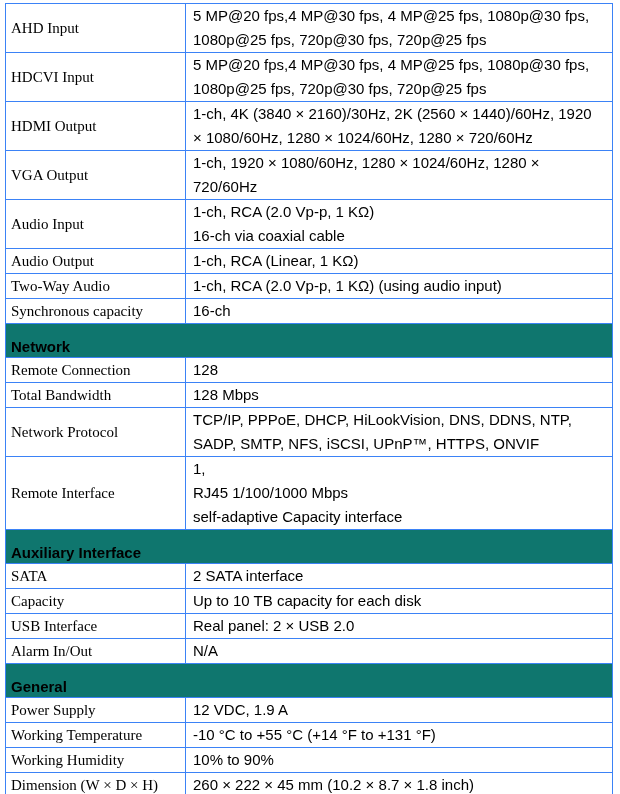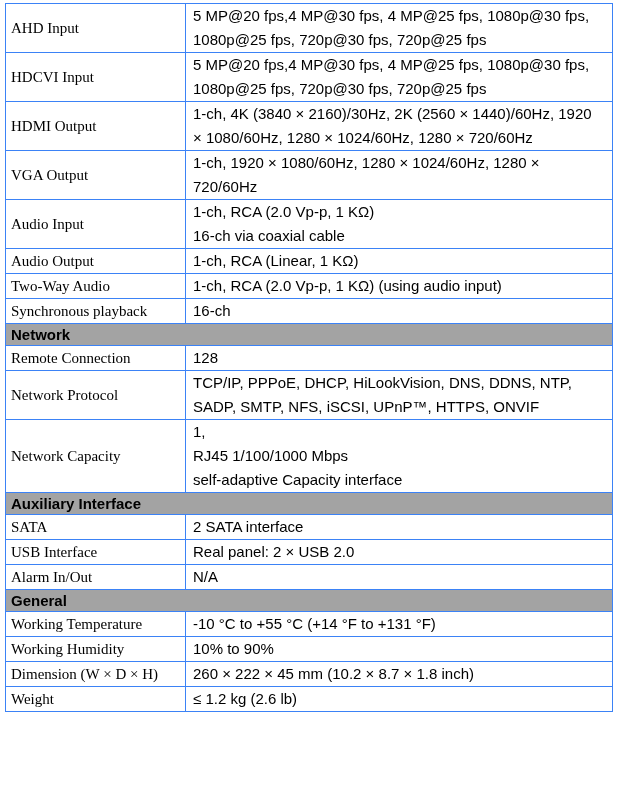--- a/index.html
+++ b/index.html
@@ -37,25 +37,25 @@
     font-family: Liberation Serif, serif;
   }
   td.value-cell {
     padding: 0 8px 0 7px;
     line-height: 24px;
   }
   td.value-cell .value-line {
     line-height: 24px;
   }
   tr.section-row td {
-    background: #a3a3a3;
+    background: #0f766e;
     font-weight: bold;
     line-height: 21px;
     height: 21px;
-    padding: 0 4px 0 5px;
+    padding: 12px 4px 0 5px;
   }
 </style>
 </head>
 <body>
 
 <table class="spec-table">
   <tbody>
   <tr>
     <td class="label-cell">AHD Input</td>
     <td class="value-cell">
@@ -101,84 +101,102 @@
   </tr>
 
   <tr>
     <td class="label-cell">Two-Way Audio</td>
     <td class="value-cell">
           <div class="value-line">1-ch, RCA (2.0 Vp-p, 1 KΩ) (using audio input)</div>
         </td>
   </tr>
 
   <tr>
-    <td class="label-cell">Synchronous playback</td>
+    <td class="label-cell">Synchronous capacity</td>
     <td class="value-cell">
           <div class="value-line">16-ch</div>
         </td>
   </tr>
 
   <tr class="section-row">
     <td colspan="2">Network</td>
   </tr>
 
   <tr>
     <td class="label-cell">Remote Connection</td>
     <td class="value-cell">
           <div class="value-line">128</div>
         </td>
   </tr>
 
+  <tr>
+    <td class="label-cell">Total Bandwidth</td>
+    <td class="value-cell">
+          <div class="value-line">128 Mbps</div>
+        </td>
+  </tr>
 
   <tr>
     <td class="label-cell">Network Protocol</td>
     <td class="value-cell">
           <div class="value-line">TCP/IP, PPPoE, DHCP, HiLookVision, DNS, DDNS, NTP, SADP, SMTP, NFS, iSCSI, UPnP™, HTTPS, ONVIF</div>
         </td>
   </tr>
 
   <tr>
-    <td class="label-cell">Network Capacity</td>
+    <td class="label-cell">Remote Interface</td>
     <td class="value-cell">
           <div class="value-line">1,</div>
           <div class="value-line">RJ45 1/100/1000 Mbps</div>
           <div class="value-line">self-adaptive Capacity interface</div>
         </td>
   </tr>
 
   <tr class="section-row">
     <td colspan="2">Auxiliary Interface</td>
   </tr>
 
   <tr>
     <td class="label-cell">SATA</td>
     <td class="value-cell">
           <div class="value-line">2 SATA interface</div>
         </td>
   </tr>
 
+  <tr>
+    <td class="label-cell">Capacity</td>
+    <td class="value-cell">
+          <div class="value-line">Up to 10 TB capacity for each disk</div>
+        </td>
+  </tr>
 
   <tr>
     <td class="label-cell">USB Interface</td>
     <td class="value-cell">
           <div class="value-line">Real panel: 2 × USB 2.0</div>
         </td>
   </tr>
 
   <tr>
     <td class="label-cell">Alarm In/Out</td>
     <td class="value-cell">
           <div class="value-line">N/A</div>
         </td>
   </tr>
 
   <tr class="section-row">
     <td colspan="2">General</td>
   </tr>
 
+  <tr>
+    <td class="label-cell">Power Supply</td>
+    <td class="value-cell">
+          <div class="value-line">12 VDC, 1.9 A</div>
+        </td>
+  </tr>
 
 
   <tr>
     <td class="label-cell">Working Temperature</td>
     <td class="value-cell">
           <div class="value-line">-10 °C to +55 °C (+14 °F to +131 °F)</div>
         </td>
   </tr>
 
   <tr>

